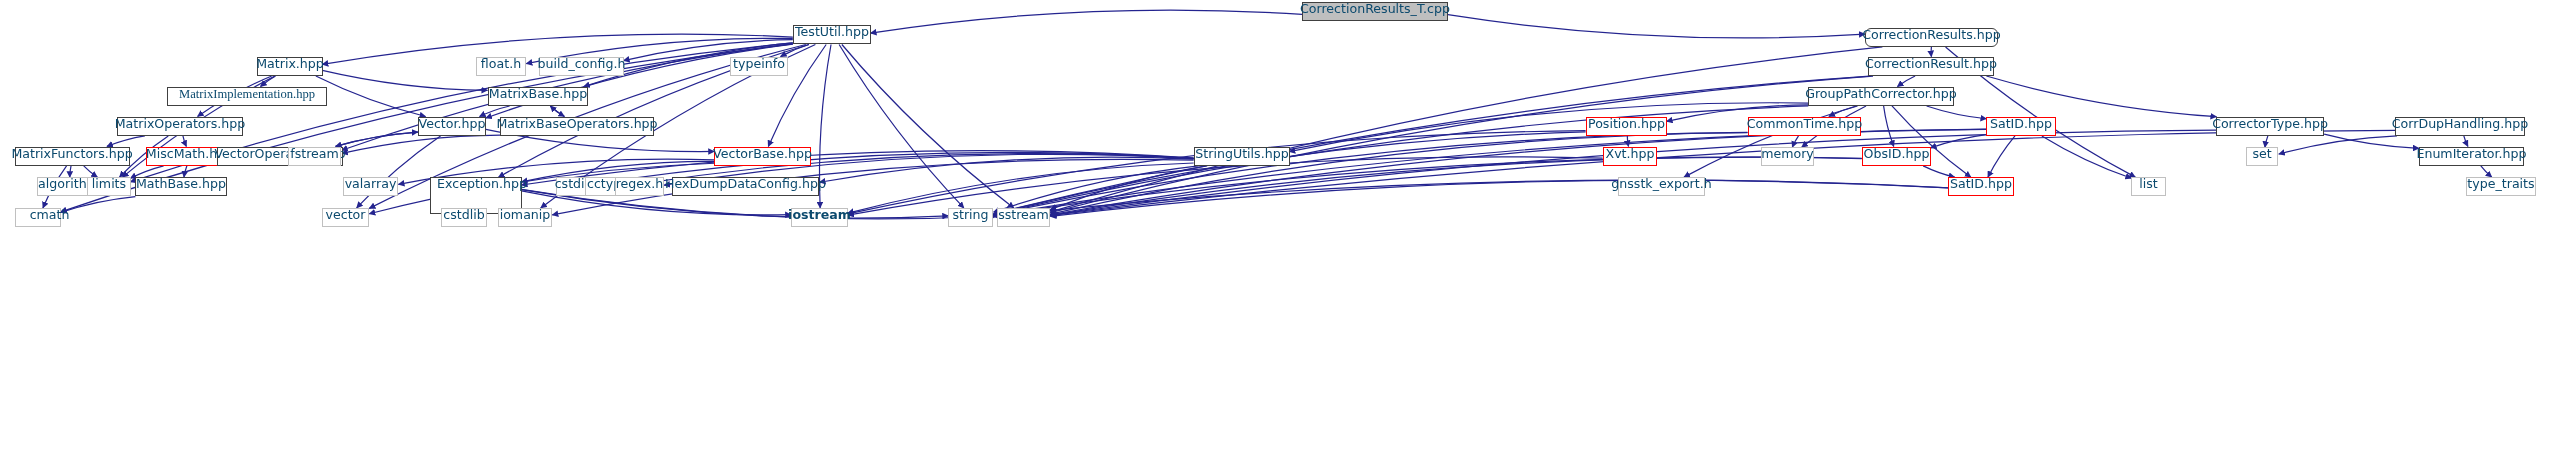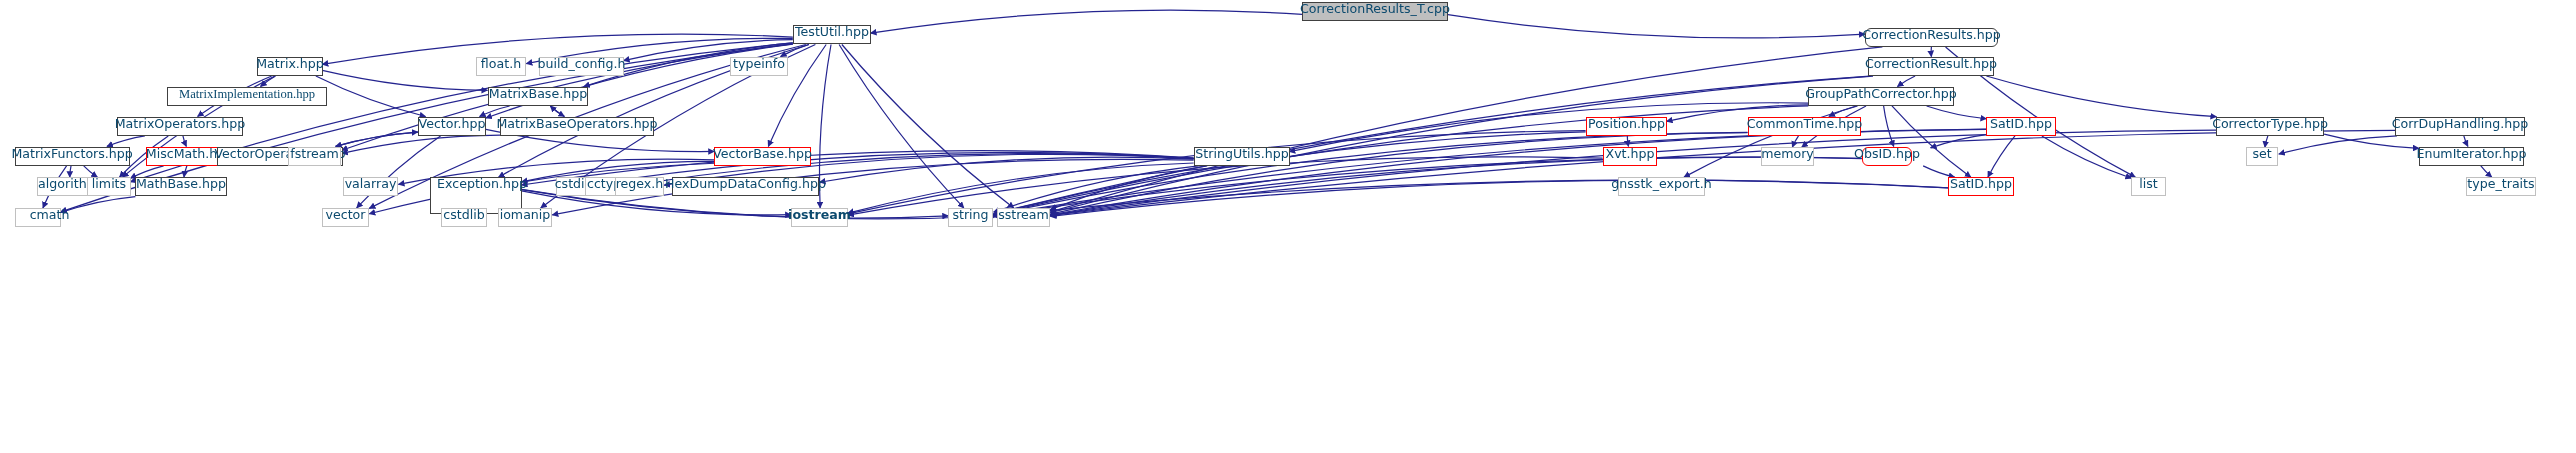--- a/index.html
+++ b/index.html
@@ -240,21 +240,21 @@
       </div>
       <div class="node-box node-proj" style="left: 1194px; top: 147px; width: 96px; height: 19.4px;">
         <span class="node-label">StringUtils.hpp</span>
       </div>
       <div class="node-box node-red" style="left: 1603px; top: 147px; width: 54px; height: 19.4px;">
         <span class="node-label">Xvt.hpp</span>
       </div>
       <div class="node-box node-sys" style="left: 1761px; top: 147px; width: 53px; height: 18.6px;">
         <span class="node-label">memory</span>
       </div>
-      <div class="node-box node-red" style="left: 1862px; top: 147px; width: 50px; height: 19.4px; border-radius: 6px;">
+      <div class="node-box node-red" style="left: 1862px; top: 147px; width: 69px; height: 19.4px;">
         <span class="node-label">ObsID.hpp</span>
       </div>
       <div class="node-box node-sys" style="left: 2246px; top: 147px; width: 32px; height: 18.6px;">
         <span class="node-label">set</span>
       </div>
       <div class="node-box node-proj" style="left: 2419px; top: 147px; width: 105px; height: 19.4px;">
         <span class="node-label">EnumIterator.hpp</span>
       </div>
       <div class="node-box node-proj" style="left: 135px; top: 177px; width: 92px; height: 19.4px;">
         <span class="node-label">MathBase.hpp</span>

